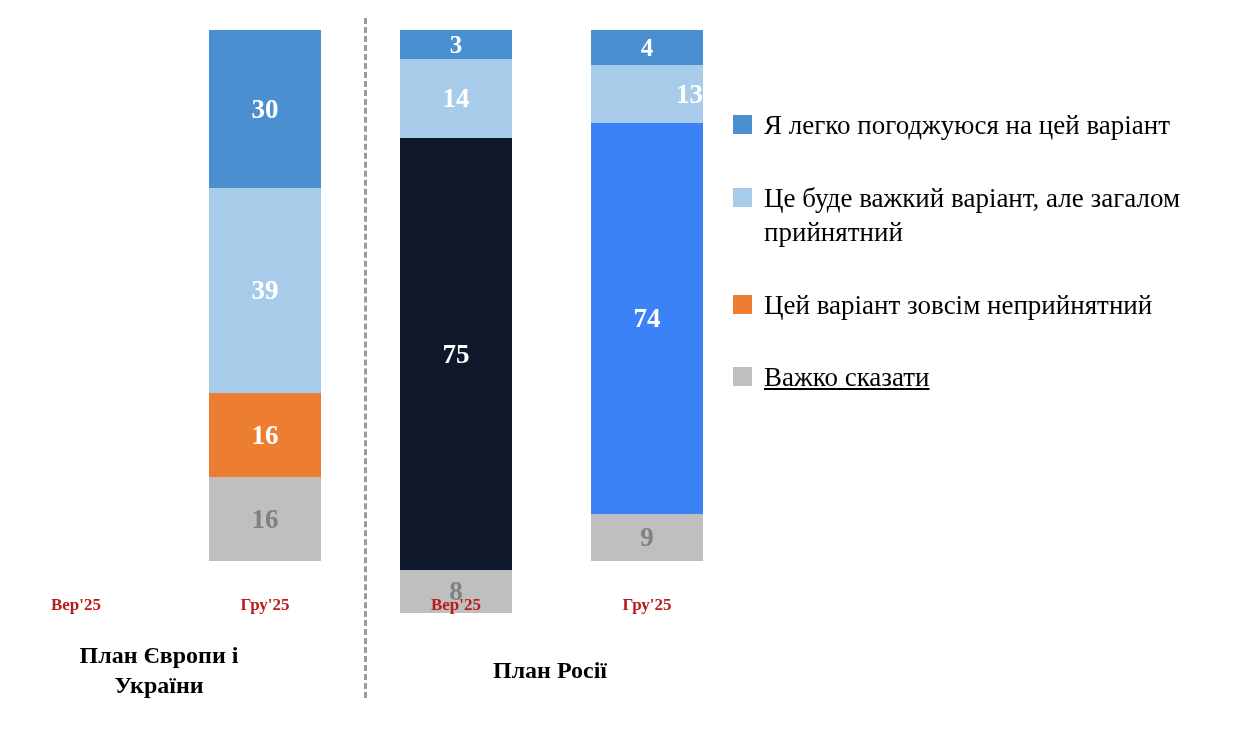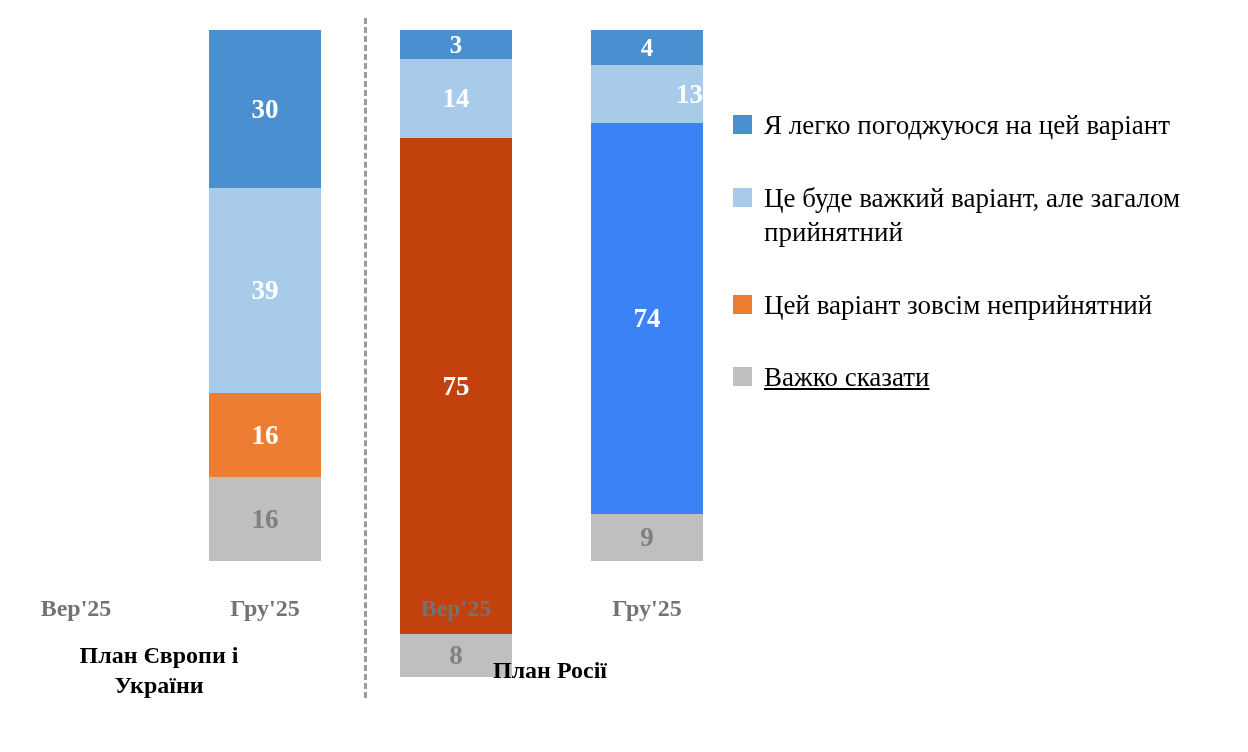--- a/index.html
+++ b/index.html
@@ -47,22 +47,22 @@
     font-family: "Liberation Serif", serif;
   }
   .seg.grey-seg {
     color: #808080;
   }
 
   .cat-label {
     position: absolute;
     text-align: center;
     font-weight: bold;
-    font-size: 24px;
-    color: #737373;
+    font-size: 17px;
+    color: #b91c1c;
     font-family: "Liberation Serif", serif;
   }
 
   .group-label {
     position: absolute;
     text-align: center;
     font-weight: bold;
     font-size: 24px;
     color: #000000;
     line-height: 1.25;
@@ -130,21 +130,21 @@
 
     <div class="divider" style="left:364px; top:18px; height:680px;"></div>
 
     <div class="bar-col" style="left:400px; top:30px;">
       <div class="seg" style="height:29px;  background:#4a8fd0; font-size:25px;">
           <span>3</span>
         </div>
       <div class="seg" style="height:79px;  background:#a7cbe9;">
           <span>14</span>
         </div>
-      <div class="seg" style="height:496px; background:#c2410c;">
+      <div class="seg" style="height:432px; background:#0f172a;">
           <span>75</span>
         </div>
       <div class="seg grey-seg" style="height:43px; background:#bfbfbf;">
           <span>8</span>
         </div>
     </div>
     <div class="cat-label" style="left:380px; top:595px; width:152px;"><span>Вер'25</span></div>
 
     <div class="bar-col" style="left:591px; top:30px;">
       <div class="seg" style="height:35px;  background:#4a8fd0; font-size:25px;">

